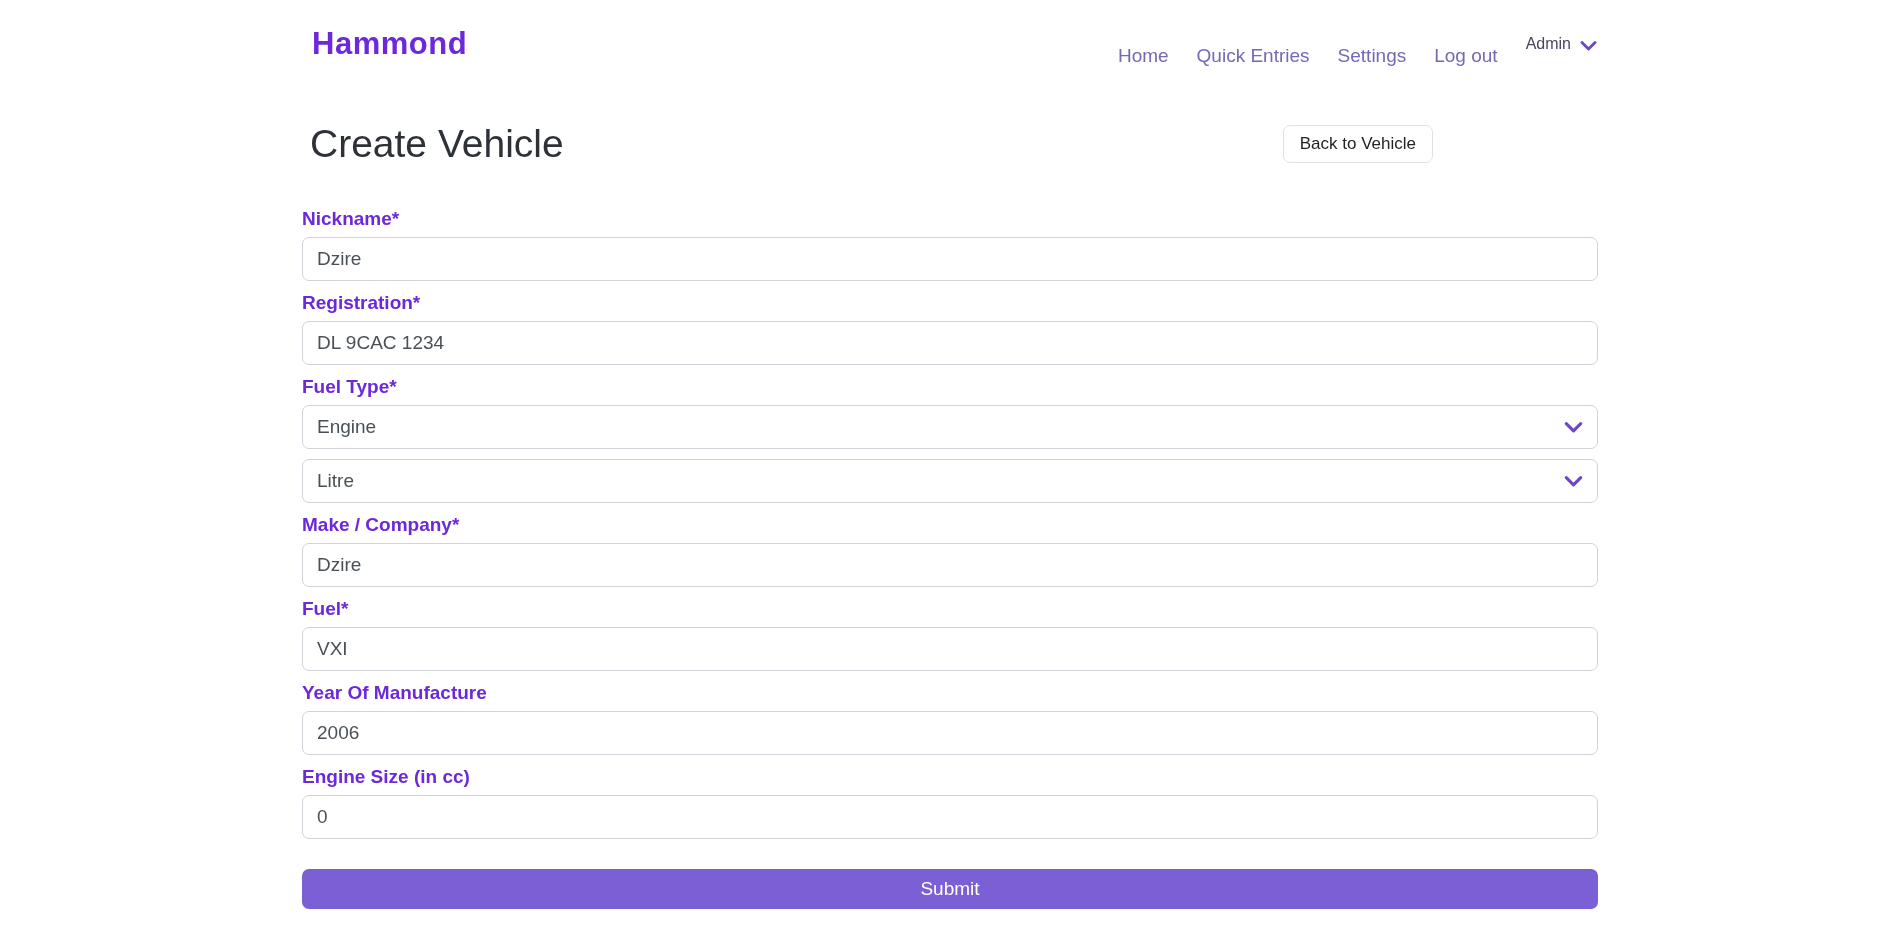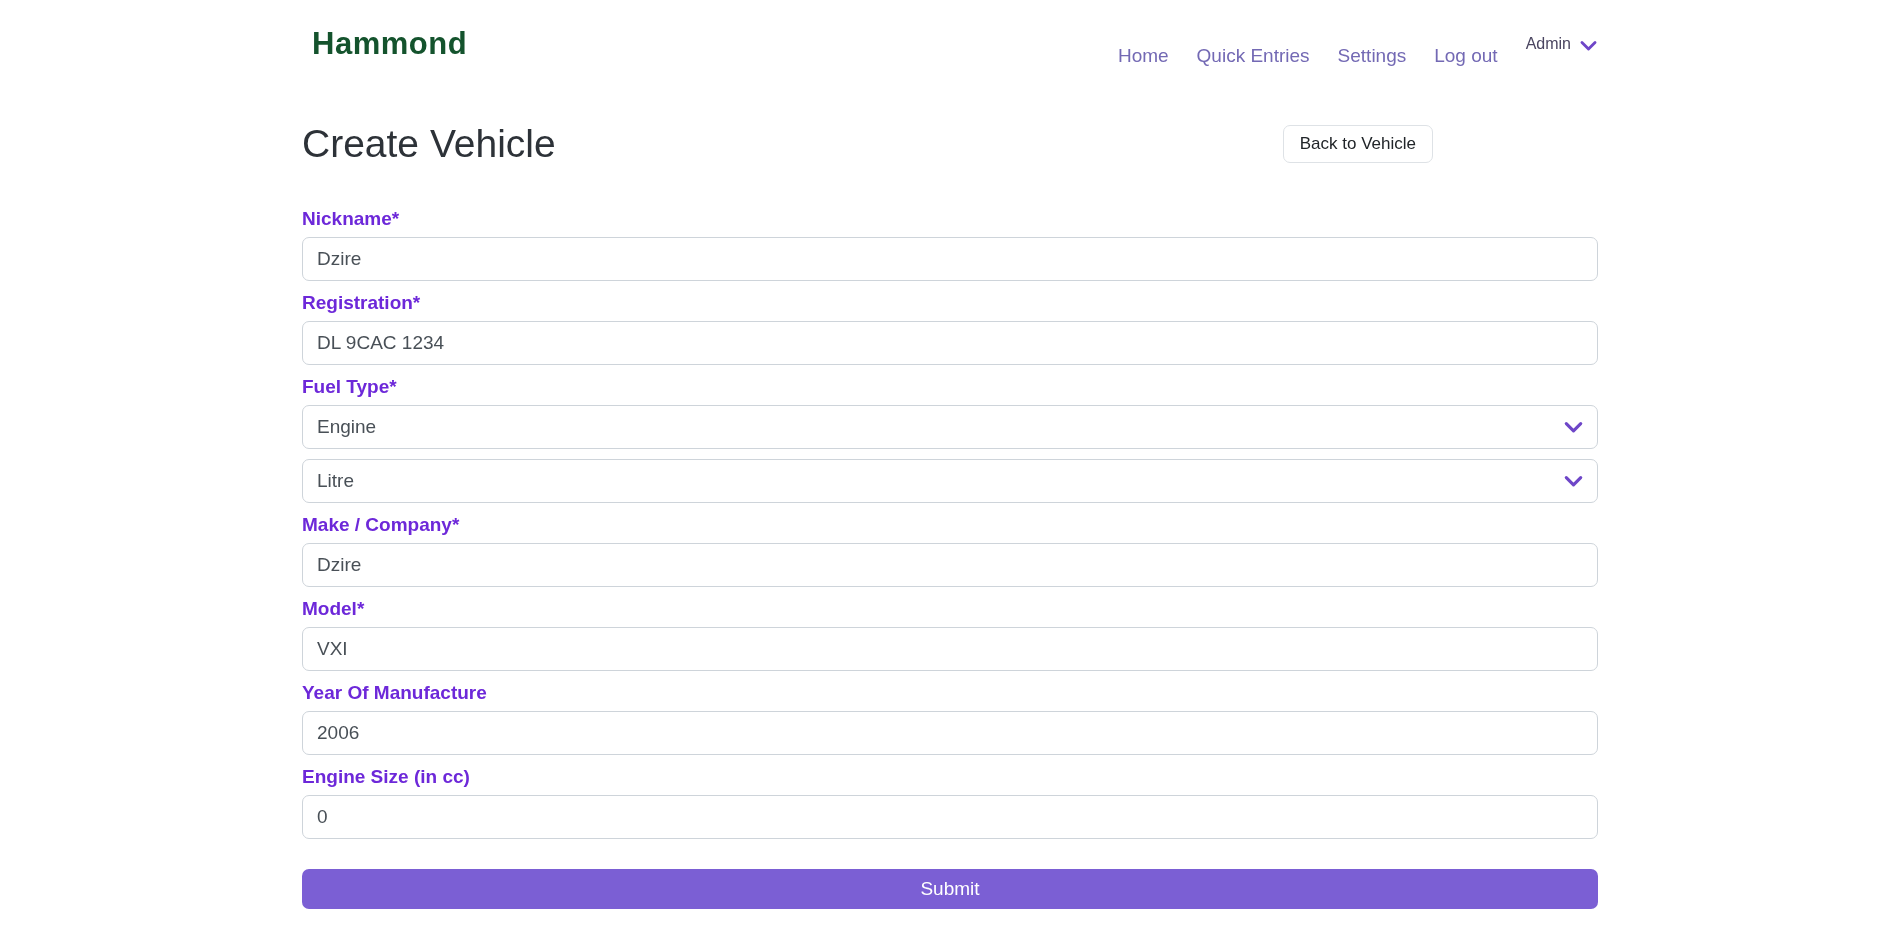--- a/index.html
+++ b/index.html
@@ -15,21 +15,21 @@
     width: 1296px;
     margin: 0 auto;
     padding: 13px 0 11px 0;
     display: flex;
     align-items: center;
     justify-content: space-between;
   }
   .brand {
     font-size: 31px;
     font-weight: 800;
-    color: #14532d;
+    color: #6d28d9;
     letter-spacing: 0.5px;
     padding-left: 10px;
     cursor: pointer;
   }
   .nav-links {
     display: flex;
     align-items: center;
   }
   .nav-link {
     font-size: 19px;
@@ -61,20 +61,21 @@
   .page-header {
     display: flex;
     align-items: center;
     justify-content: space-between;
     margin-bottom: 41px;
   }
   .page-title {
     font-size: 39px;
     font-weight: 500;
     color: #2d3238;
+    margin-left: 8px;
   }
   .back-btn {
     margin-right: 165px;
     background: #ffffff;
     border: 1px solid #dee2e6;
     border-radius: 7px;
     padding: 8px 16px;
     font-size: 17px;
     font-family: "Liberation Sans", sans-serif;
     color: #212529;
@@ -201,21 +202,21 @@
         </span>
       </div>
     </div>
 
     <div class="form-group">
       <label class="form-label">Make / Company*</label>
       <input class="form-control" type="text" value="Dzire" style="">
     </div>
 
     <div class="form-group">
-      <label class="form-label">Model*</label>
+      <label class="form-label">Fuel*</label>
       <input class="form-control" type="text" value="VXI" style="">
     </div>
 
     <div class="form-group">
       <label class="form-label">Year Of Manufacture</label>
       <input class="form-control" type="text" value="2006" style="">
     </div>
 
     <div class="form-group">
       <label class="form-label">Engine Size (in cc)</label>

